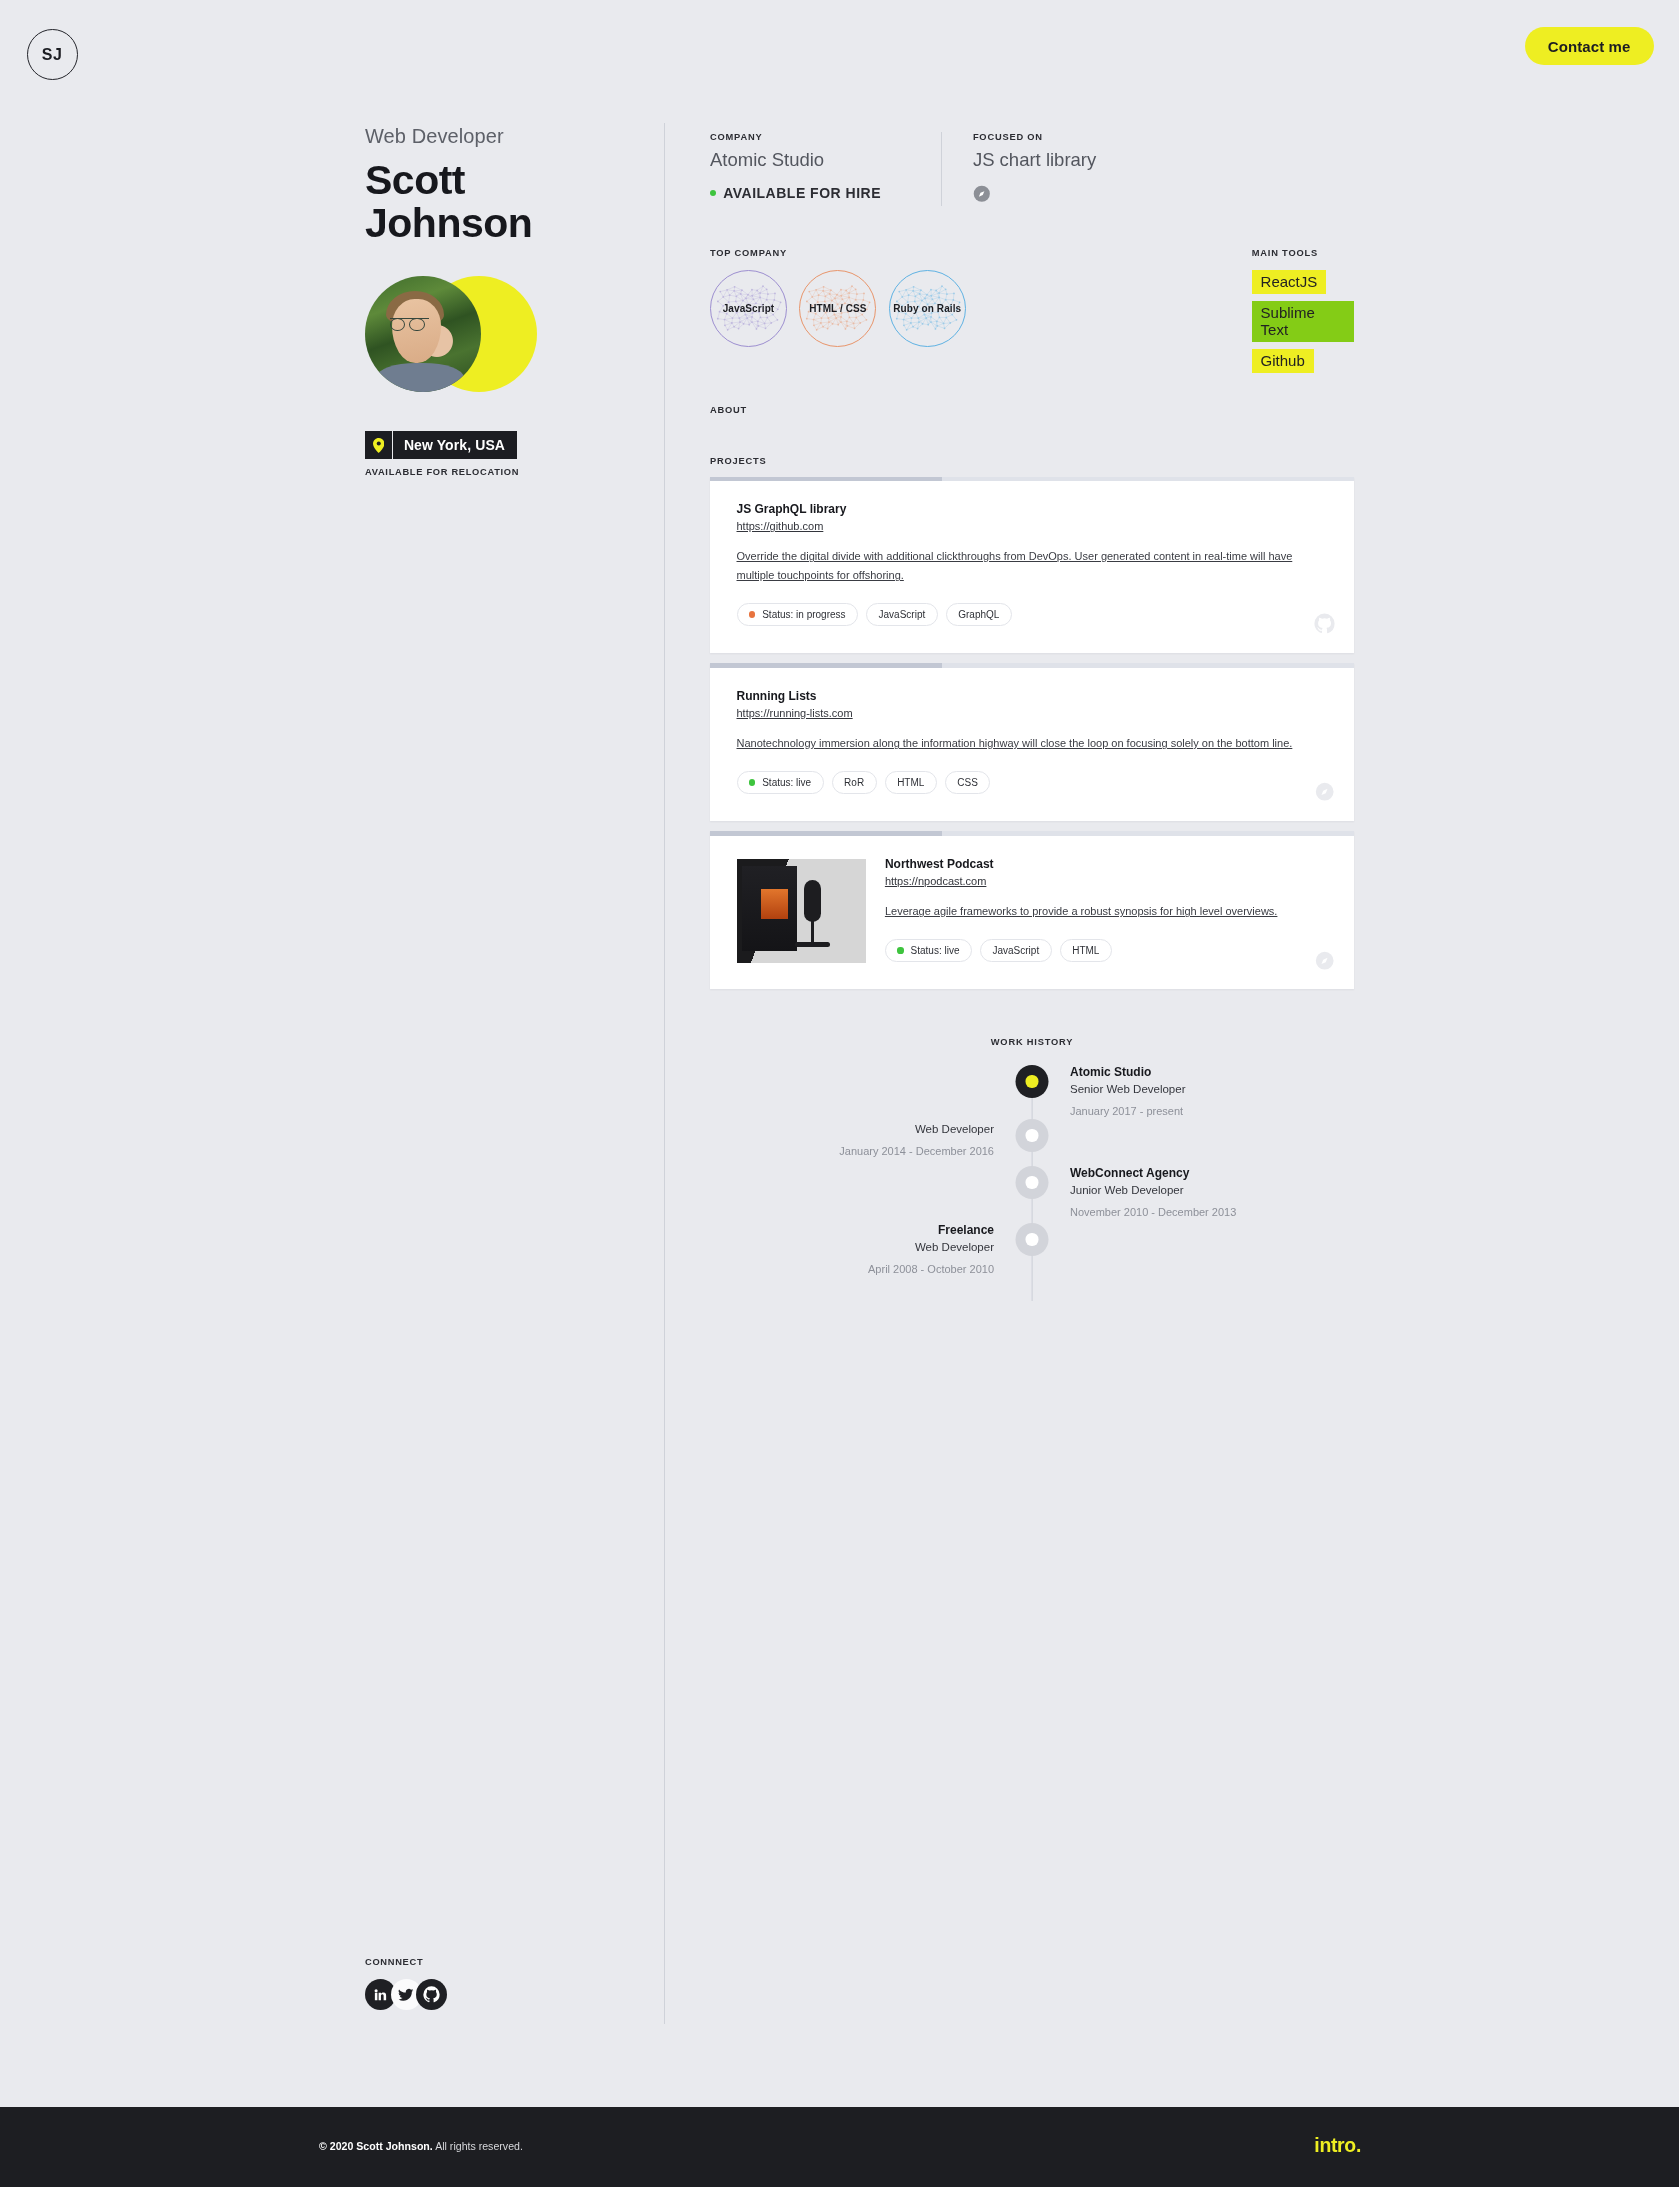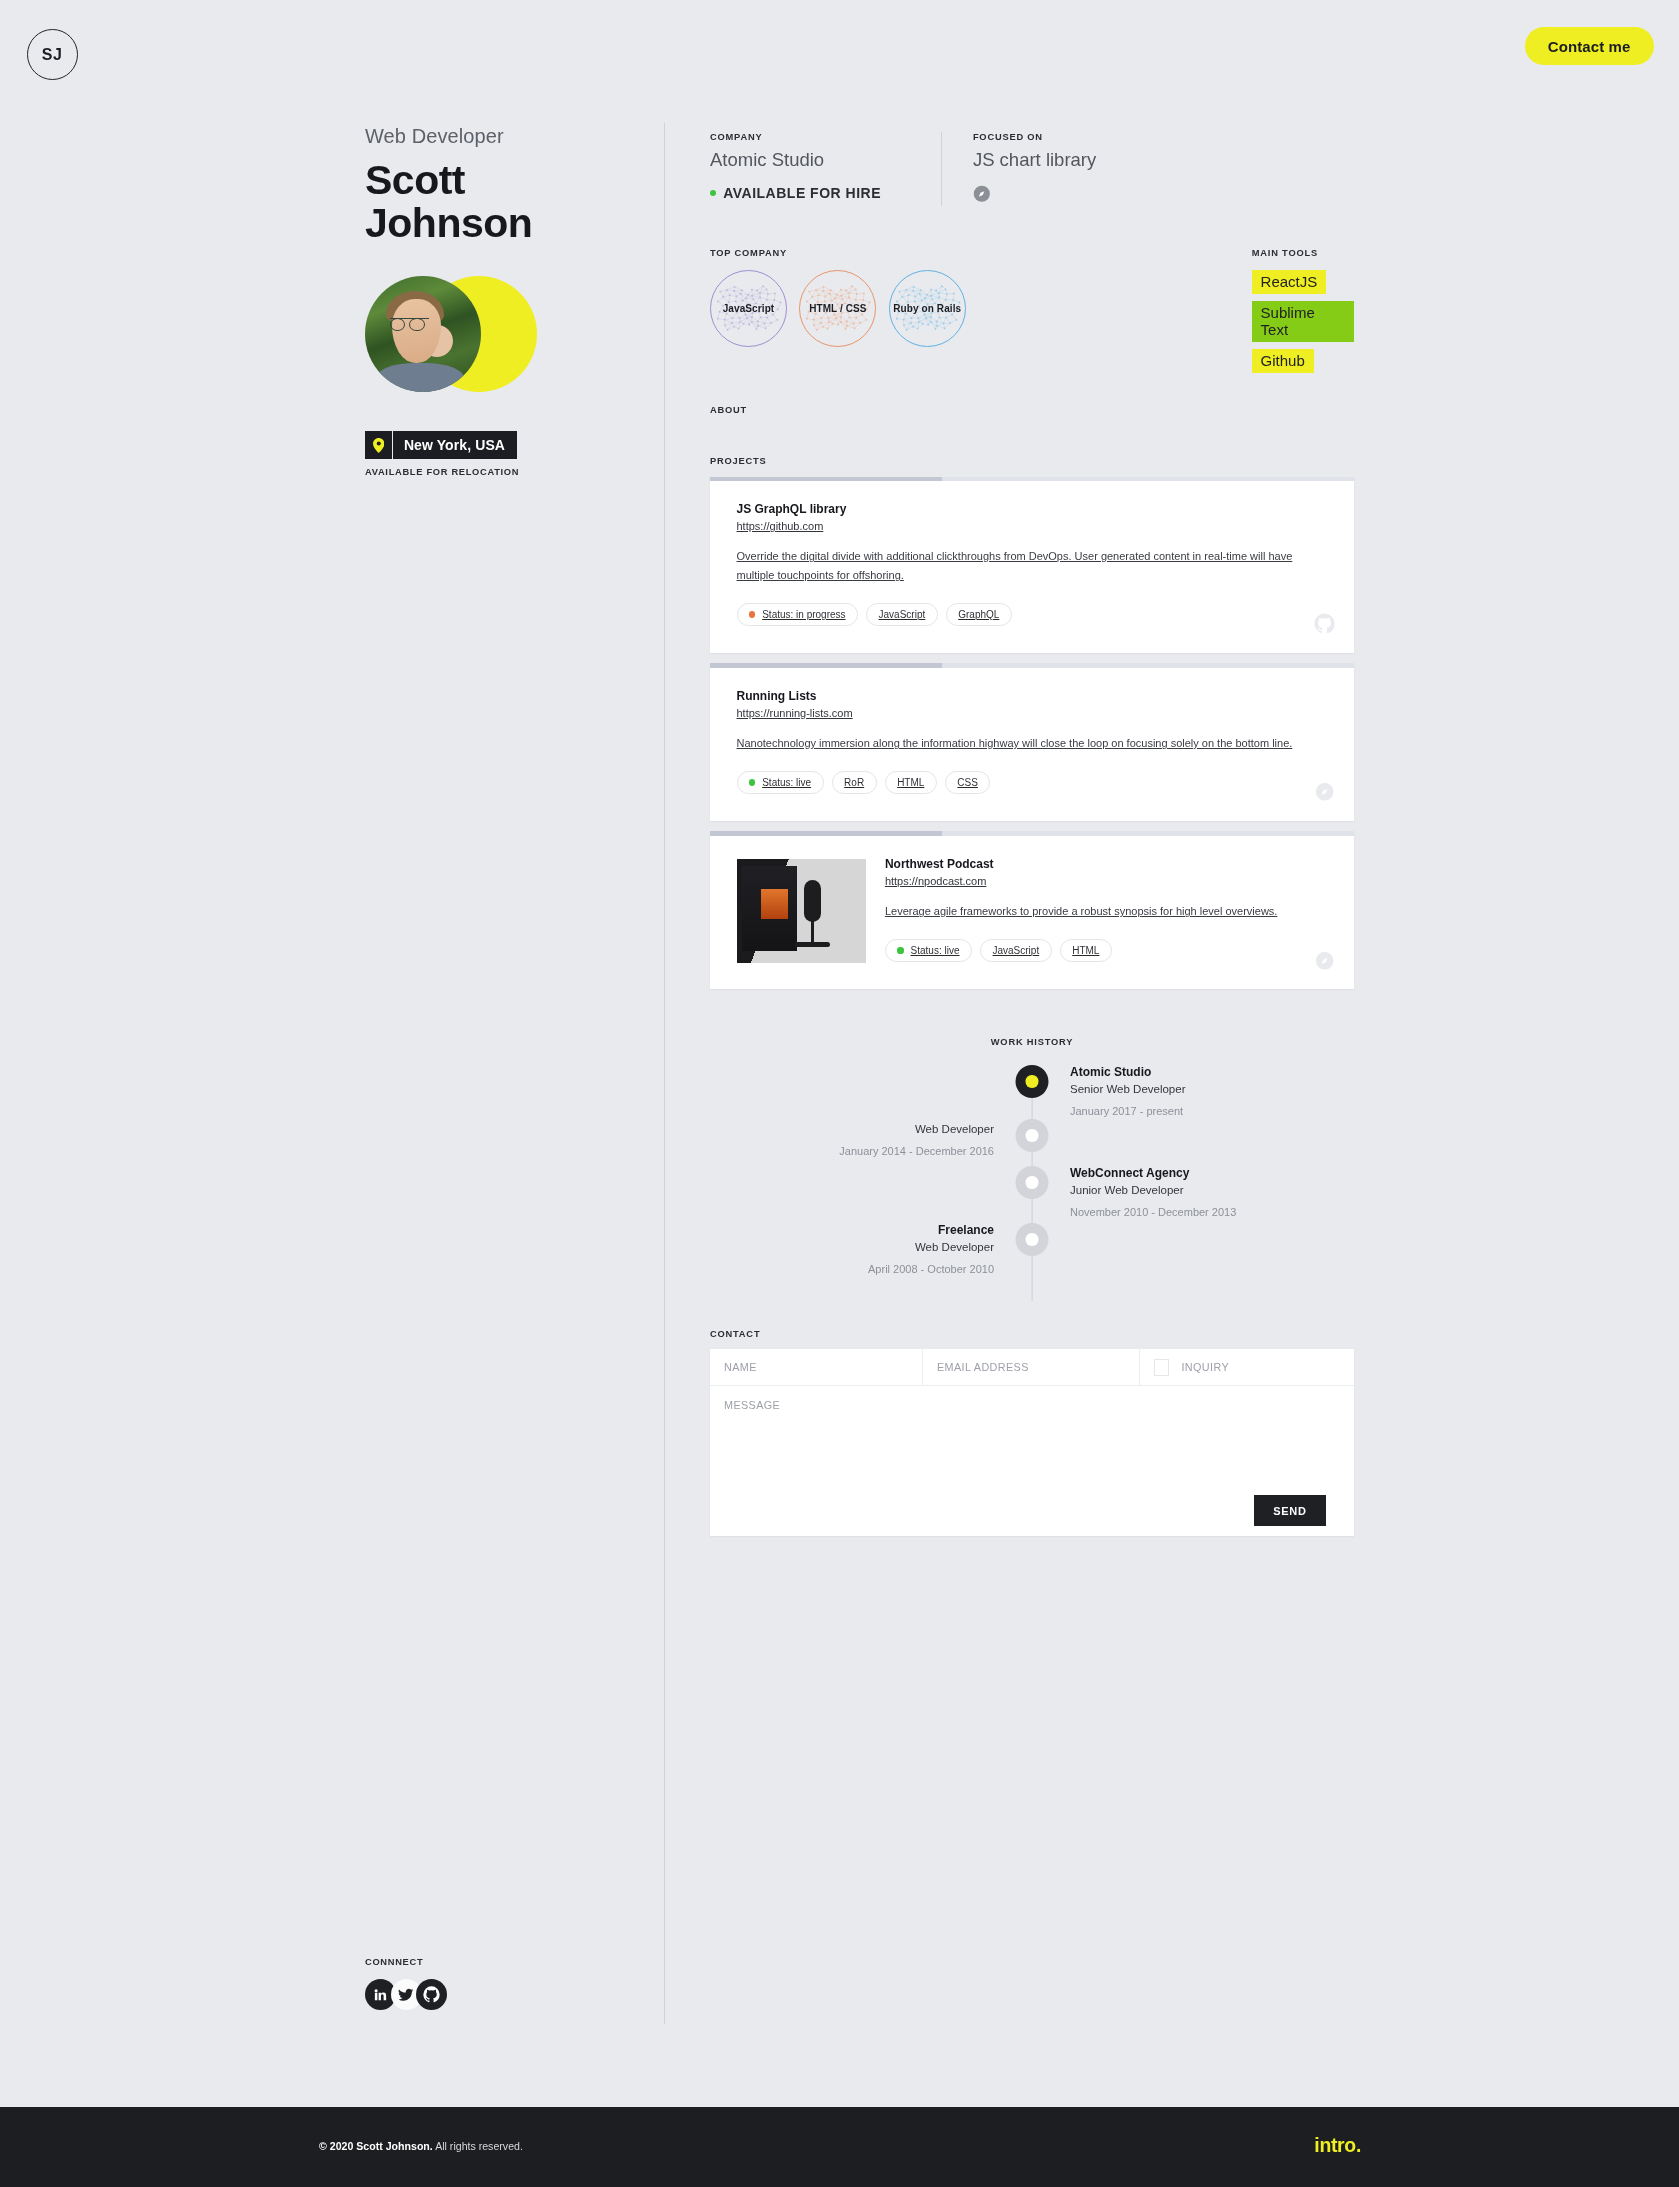--- a/index.html
+++ b/index.html
@@ -185,21 +185,21 @@
   .proj-thumb .legs {
     position: absolute; left: 58px; top: 83px; width: 35px; height: 5.3px;
     background: #1d1d20; border-radius: 2.6px;
   }
   .proj-title { font-size: 12px; font-weight: 700; color: #17181d; }
   .proj-url {
     font-size: 11px; color: #2f3views; color: #33353c; text-decoration: underline;
     display: inline-block; margin-top: 4.4px; cursor: pointer;
   }
   .proj-desc { font-size: 11px; color: #3a3c43; line-height: 1.72; margin-top: 14px; text-decoration: underline; }
-  .chips { display: flex; margin-top: 17.6px; gap: 8px; align-items: center; text-decoration: underline; }
+  .chips { display: flex; margin-top: 17.6px; gap: 8px; align-items: center; }
   .chip {
     border: 0.9px solid #e3e5ea; border-radius: 14px; background: #fff;
     font-size: 10px; color: #2f3137; padding: 5.3px 11.5px;
     display: flex; align-items: center; white-space: nowrap;
   }
   .card-corner-icon { position: absolute; right: 19.4px; bottom: 16px; }
 
   
   #work-sec { margin-top: 48px; position: relative; height: 265px; }
   #work-title { text-align: center; }
@@ -1211,41 +1211,20 @@
             </div>
             <div class="tl-text left">
               <div class="tl-company">Freelance</div>
               <div class="tl-role">Web Developer</div>
               <div class="tl-dates">April 2008 - October 2010</div>
             </div>
           </div>
         </div>
     </div>
 
-    <div id="contact-sec">
-      <div class="kicker">CONTACT</div>
-      <div id="form-wrap">
-        <div id="form-top">
-          <div class="ff" id="ff-name">
-            <input type="text" placeholder="NAME" style="">
-          </div>
-          <div class="ff" id="ff-email">
-            <input type="text" placeholder="EMAIL ADDRESS" style="">
-          </div>
-          <div class="ff" id="ff-inquiry">
-            <span id="inquiry-box"></span>
-            <span id="inquiry-label">INQUIRY</span>
-          </div>
-        </div>
-        <div id="msg-area">
-          <textarea placeholder="MESSAGE" style=""></textarea>
-          <button id="send-btn">SEND</button>
-        </div>
-      </div>
-    </div>
   </div>
 </div>
 
 <div id="footer">
   <div id="footer-inner">
     <div id="copyright">
       <b>© 2020 Scott Johnson.</b><span> All rights reserved.</span>
     </div>
     <div id="footer-logo">
       <span>intro</span><span style="color: rgb(238, 238, 34);">.</span>

